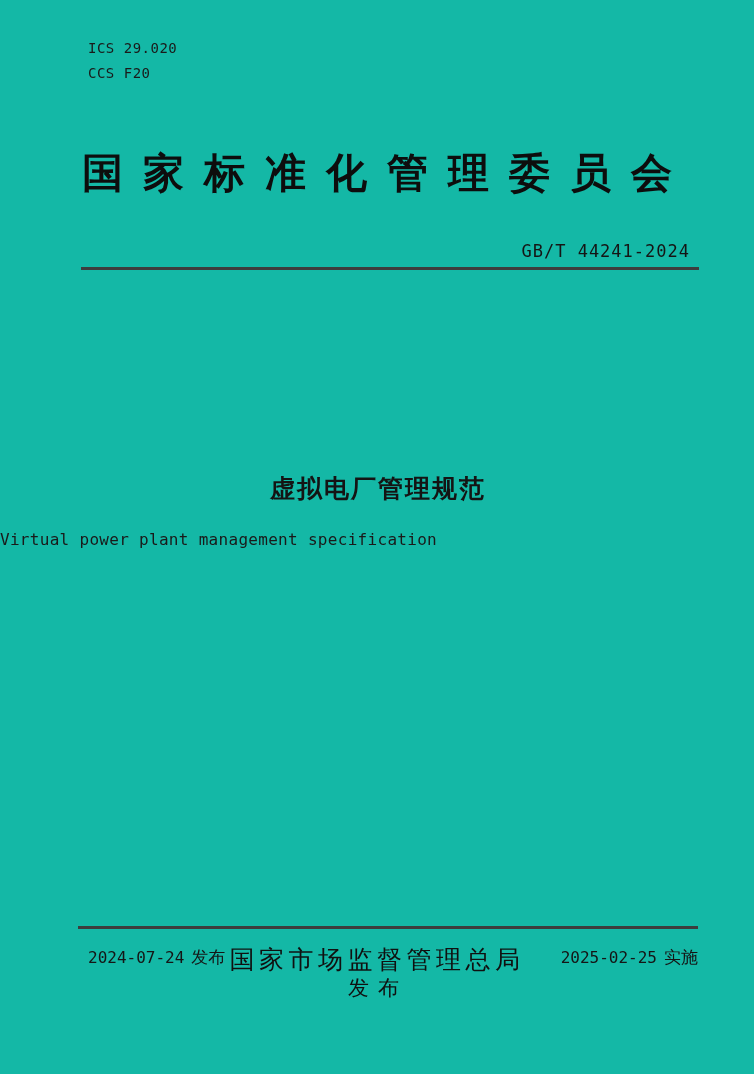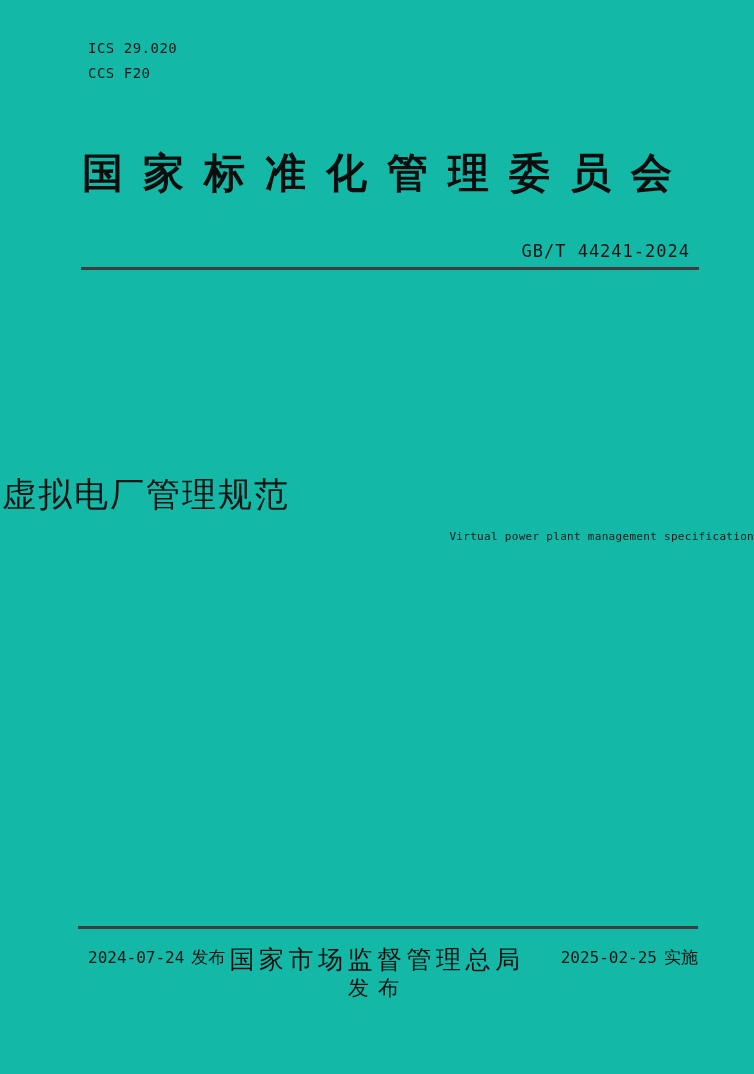--- a/index.html
+++ b/index.html
@@ -70,36 +70,37 @@
 
   .rule { position: absolute; background: #3d3d3d; }
   .rule-top    { left: 81px;  top: 267px; width: 618px; height: 3px; }
   .rule-bottom { left: 78px;  top: 926px; width: 620px; height: 2.5px; }
 
   .doc-title-cn {
     position: absolute;
     left: 0;
     right: 0;
     top: 472px;
+    text-align: center;
     font-family: "Liberation Sans", sans-serif;
-    font-weight: normal;
-    font-size: 34px;
+    font-weight: bold;
+    font-size: 25px;
     letter-spacing: 2px;
     padding-left: 2px;
     color: #141414;
   }
 
   .doc-title-en {
     position: absolute;
     left: 0;
     right: 0;
     top: 530px;
-    text-align: right;
+    text-align: left;
     font-family: "DejaVu Sans Mono", monospace;
-    font-size: 11px;
+    font-size: 16px;
     letter-spacing: 0.3px;
     color: #1a1a1a;
   }
 
   .dates-row {
     position: absolute;
     left: 88px;
     right: 56px;
     top: 899px;
     display: flex;

